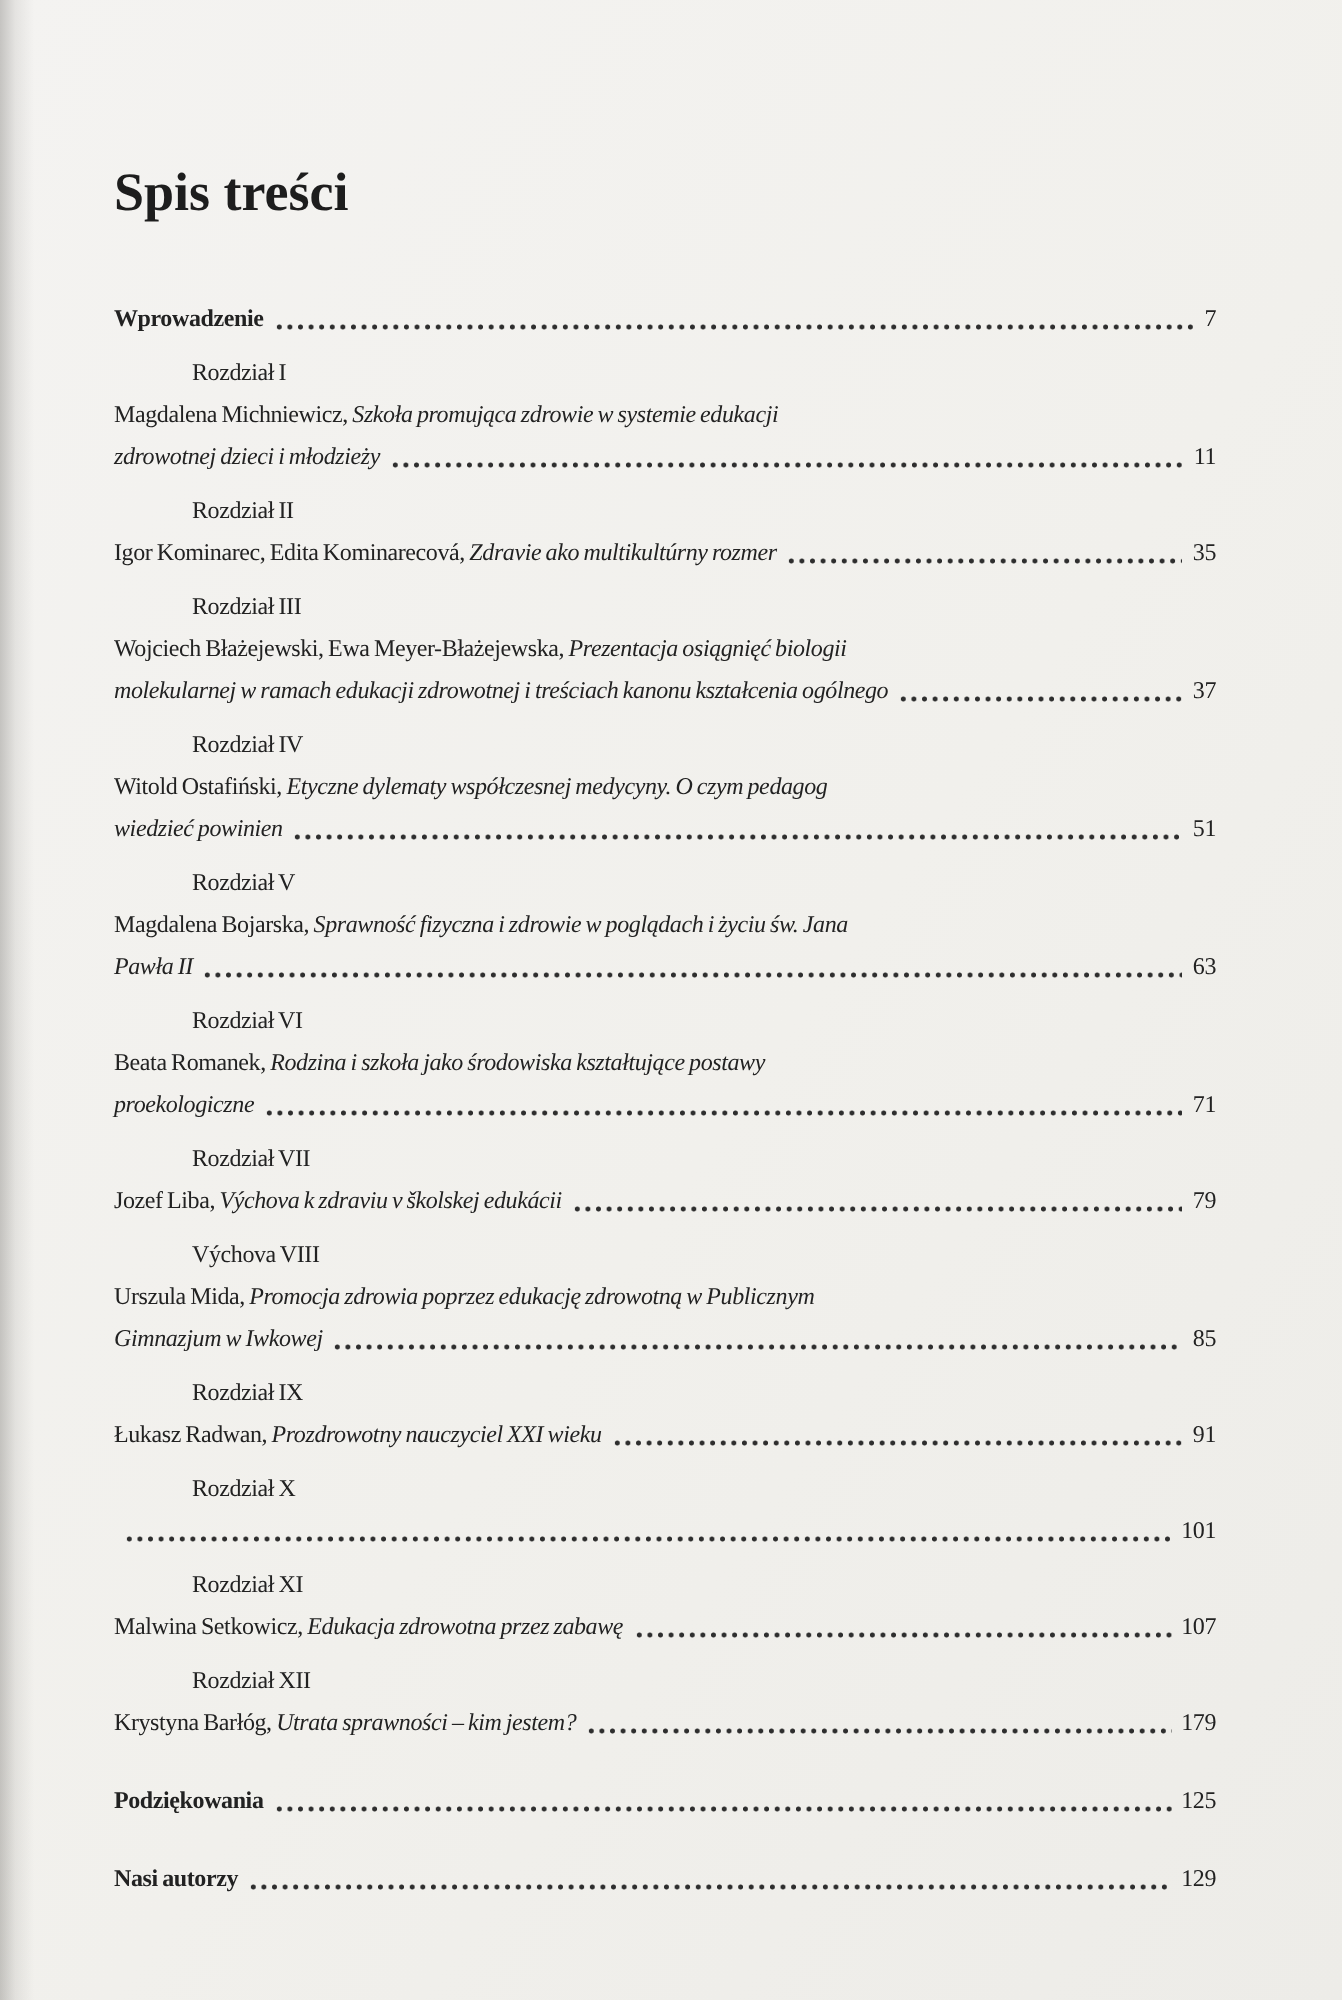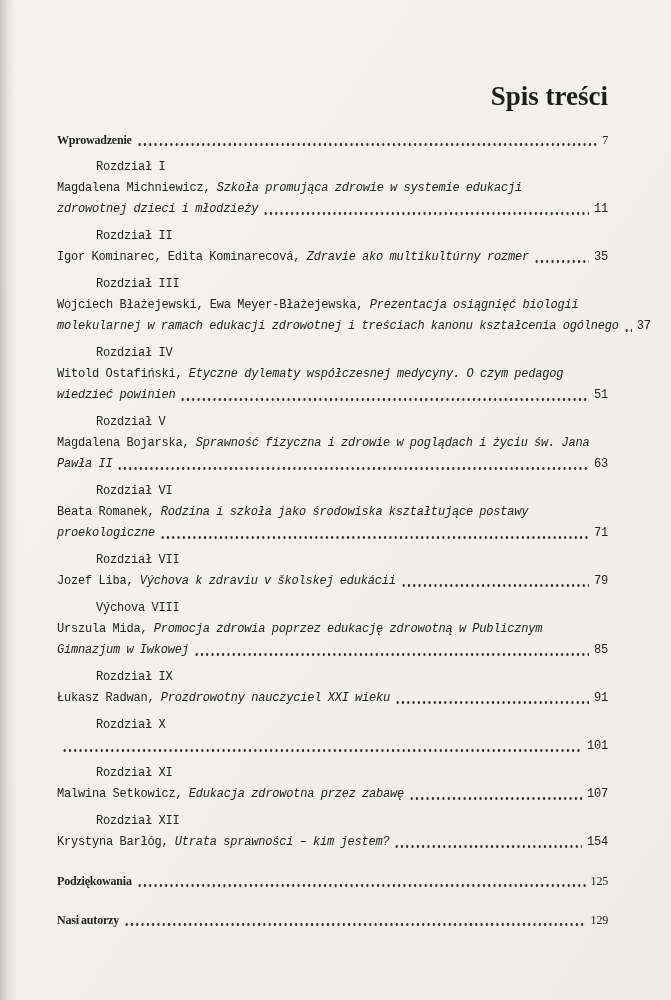--- a/index.html
+++ b/index.html
@@ -14,35 +14,35 @@
     color:#222;
     overflow:hidden;
   }
   
   .page::before{
     content:"";position:absolute;left:0;top:0;bottom:0;width:17px;
     background:linear-gradient(to right,rgba(88,86,82,0.30),rgba(88,86,82,0.10) 45%,rgba(88,86,82,0));
     pointer-events:none;
   }
   .title{
-    margin:0 0 18px 0;
+    margin:0 0 37px 0;
     font-size:27px;line-height:1.2;
-    font-weight:bold;text-align:right;
+    font-weight:bold;text-align:left;
     color:#1d1d1d;
   }
   .toc{
     font-size:12px;line-height:21px;
     letter-spacing:-0.2px;word-spacing:-0.6px;
   }
   .row{display:flex;}
   .nw{white-space:nowrap;}
   .bold{font-weight:bold;}
   .it{font-style:italic;}
   .wrap-line{white-space:nowrap;}
-  .chapter{margin-top:6px;font-family:Liberation Mono, monospace;}
+  .chapter{margin-top:6px;}
   .chapter-heading{text-indent:39px;}
   .toc > .section:not(:first-child){margin-top:18px;text-align:right;}
   .dots{
     flex:1 1 auto;min-width:8px;
     align-self:flex-end;
     height:5px;margin:0 5px 4px 5px;
     background-image:radial-gradient(circle,#2e2e2e 1.05px,rgba(0,0,0,0) 1.45px);
     background-size:5.3px 5px;
     background-repeat:repeat-x;
     background-position:left bottom;
@@ -151,21 +151,21 @@
           <span class="nw"><span>Malwina Setkowicz, </span><span class="it">Edukacja zdrowotna przez zabawę</span></span>
           <span class="dots"></span>
           <span class="pagenum">107</span>
         </div>
       </div>
       <div class="chapter">
         <div class="chapter-heading">Rozdział XII</div>
         <div class="row">
           <span class="nw"><span>Krystyna Barłóg, </span><span class="it">Utrata sprawności – kim jestem?</span></span>
           <span class="dots"></span>
-          <span class="pagenum">154</span>
+          <span class="pagenum">179</span>
         </div>
       </div>
       <div class="row section">
         <span class="bold nw">Podziękowania</span>
         <span class="dots"></span>
         <span class="pagenum">125</span>
       </div>
       <div class="row section">
         <span class="bold nw">Nasi autorzy</span>
         <span class="dots"></span>

